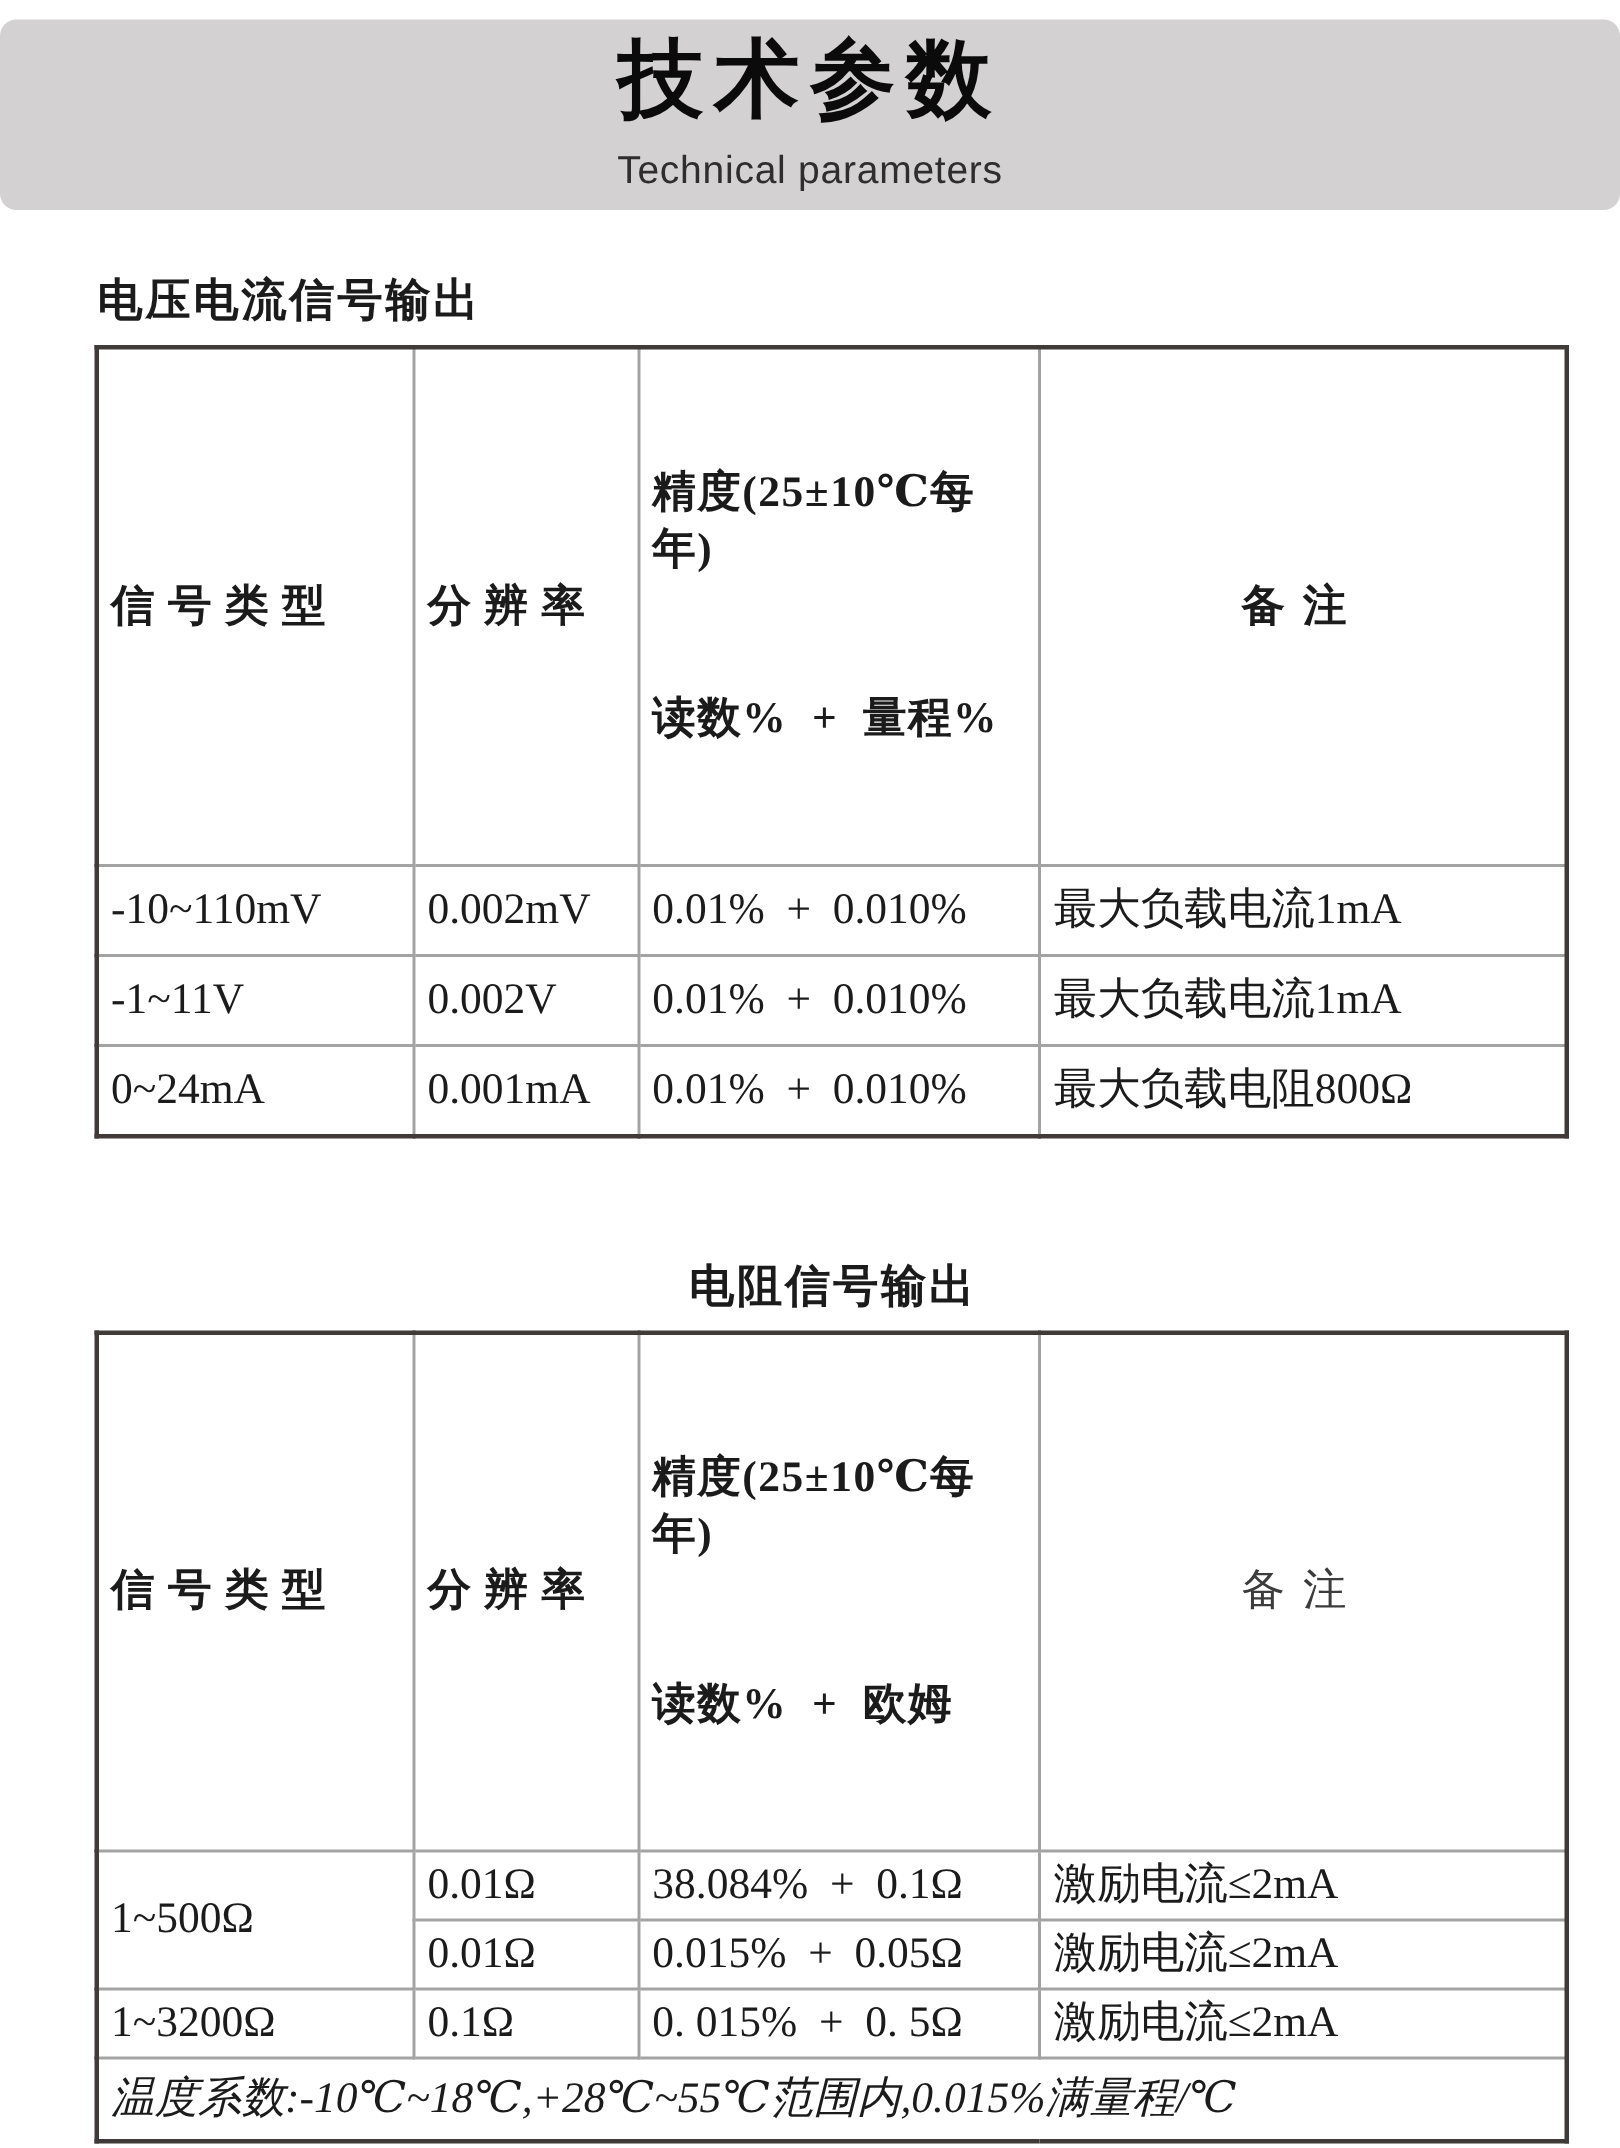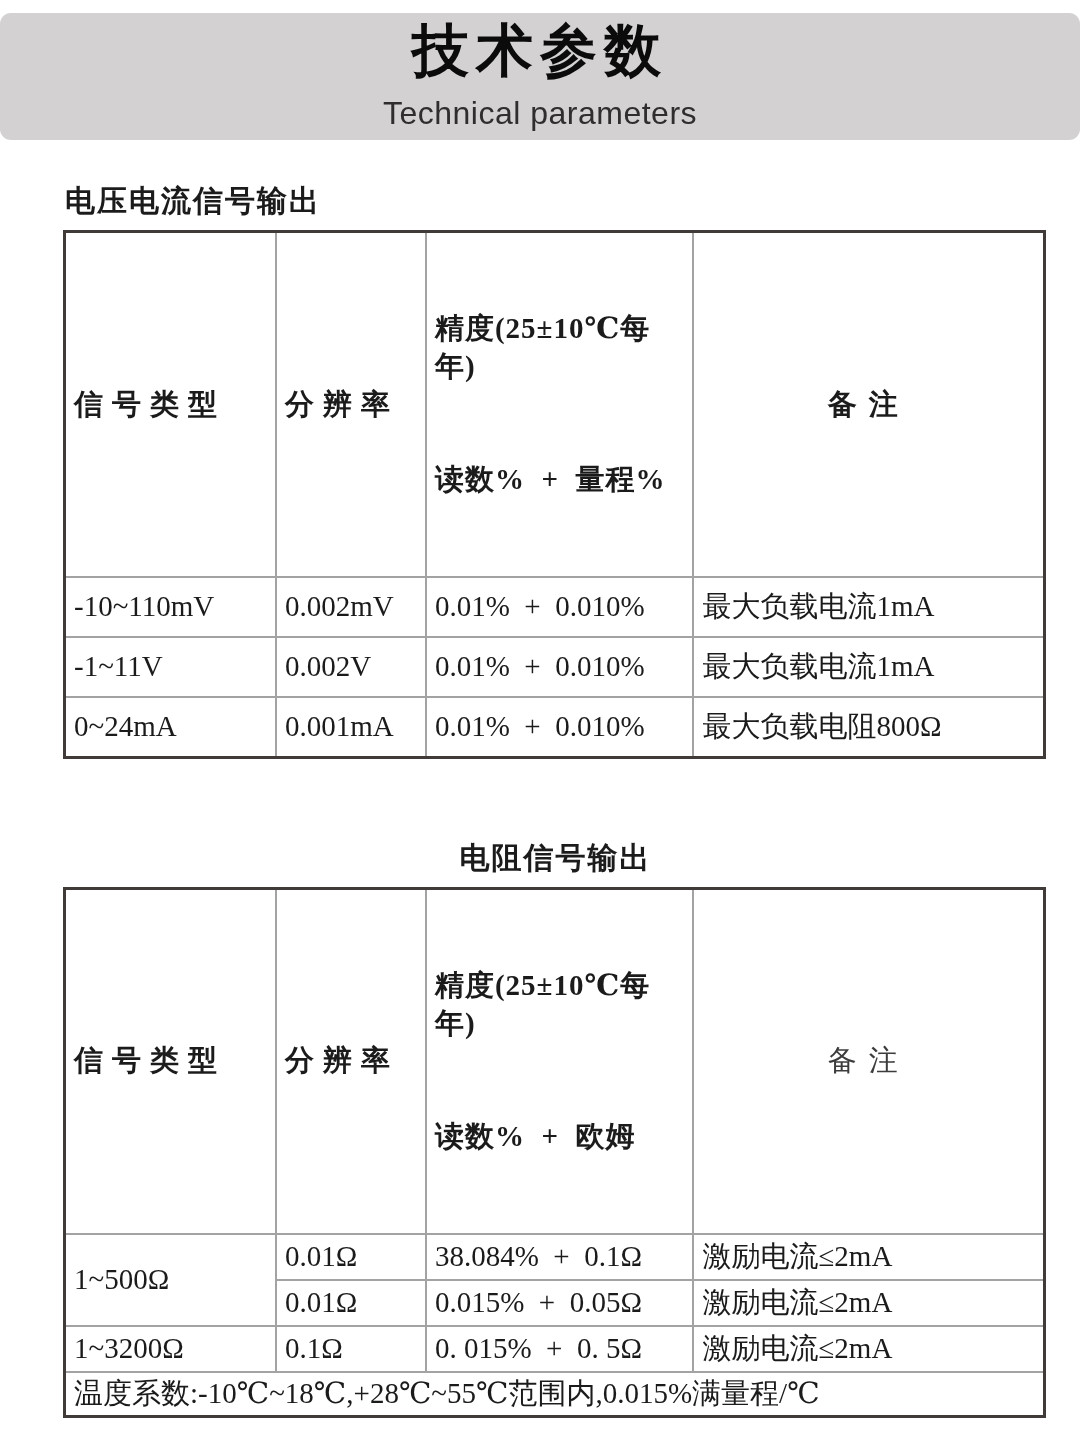--- a/index.html
+++ b/index.html
@@ -12,21 +12,21 @@
   .band{
     margin-top:13px;height:127px;background:#d3d1d1;
     display:flex;flex-direction:column;align-items:center;justify-content:center;
     font-family:"Liberation Sans","DejaVu Sans",sans-serif;
     border-radius:11px;
   }
   .band .title{
     font-size:57px;font-weight:800;letter-spacing:7px;color:#0b0b0b;line-height:1.05;
   }
   .band .subtitle{
-    font-size:32px;font-weight:400;color:#2f2d2d;margin-top:14px;letter-spacing:0.5px;
+    font-size:26px;font-weight:400;color:#2f2d2d;margin-top:14px;letter-spacing:0.5px;
   }
   
   .content{padding:0 34px 0 35px;margin-left:28px;}
   .sec-title{
     font-size:30px;font-weight:bold;letter-spacing:2px;line-height:1;
   }
   .t1-title{margin:46px 0 14px 2px;}
   .t2-title{margin:84px 0 14px 2px;text-align:center;}
   .t3-title{margin:36px 0 12px 2px;}
 
@@ -38,21 +38,21 @@
     border:2px solid #a3a3a3;
     font-size:29px;line-height:1.3;
     padding:2px 8px;vertical-align:middle;
     white-space:pre-wrap;overflow:hidden;
   }
   
   .c1{width:21.3%;} .c2{width:14.6%;} .c3{width:27.5%;} .c4{width:36.6%;}
 
   tr.head-t1{height:86px;} tr.head-t2{height:95px;}
   tr.row-t1{height:60px;} tr.row-t2{height:46px;}
-  tr.foot-t1{height:51px;} tr.foot-t2{height:45px;}
+  tr.foot-t1{height:51px;} tr.foot-t2{height:56px;font-style:italic;}
 
   td.hd{font-weight:bold;letter-spacing:9px;}
   td.hd-acc{font-weight:bold;letter-spacing:1px;line-height:1.45;}
   td.hd-remark{font-weight:bold;text-align:center;letter-spacing:12px;padding-right:96px;}
   td.hd-remark-light{font-weight:normal;color:#3c3c3c;text-align:center;letter-spacing:12px;padding-right:96px;}
   td.footnote{font-size:29px;letter-spacing:0;padding:4px 6px;}
 </style>
 </head>
 <body>
 

